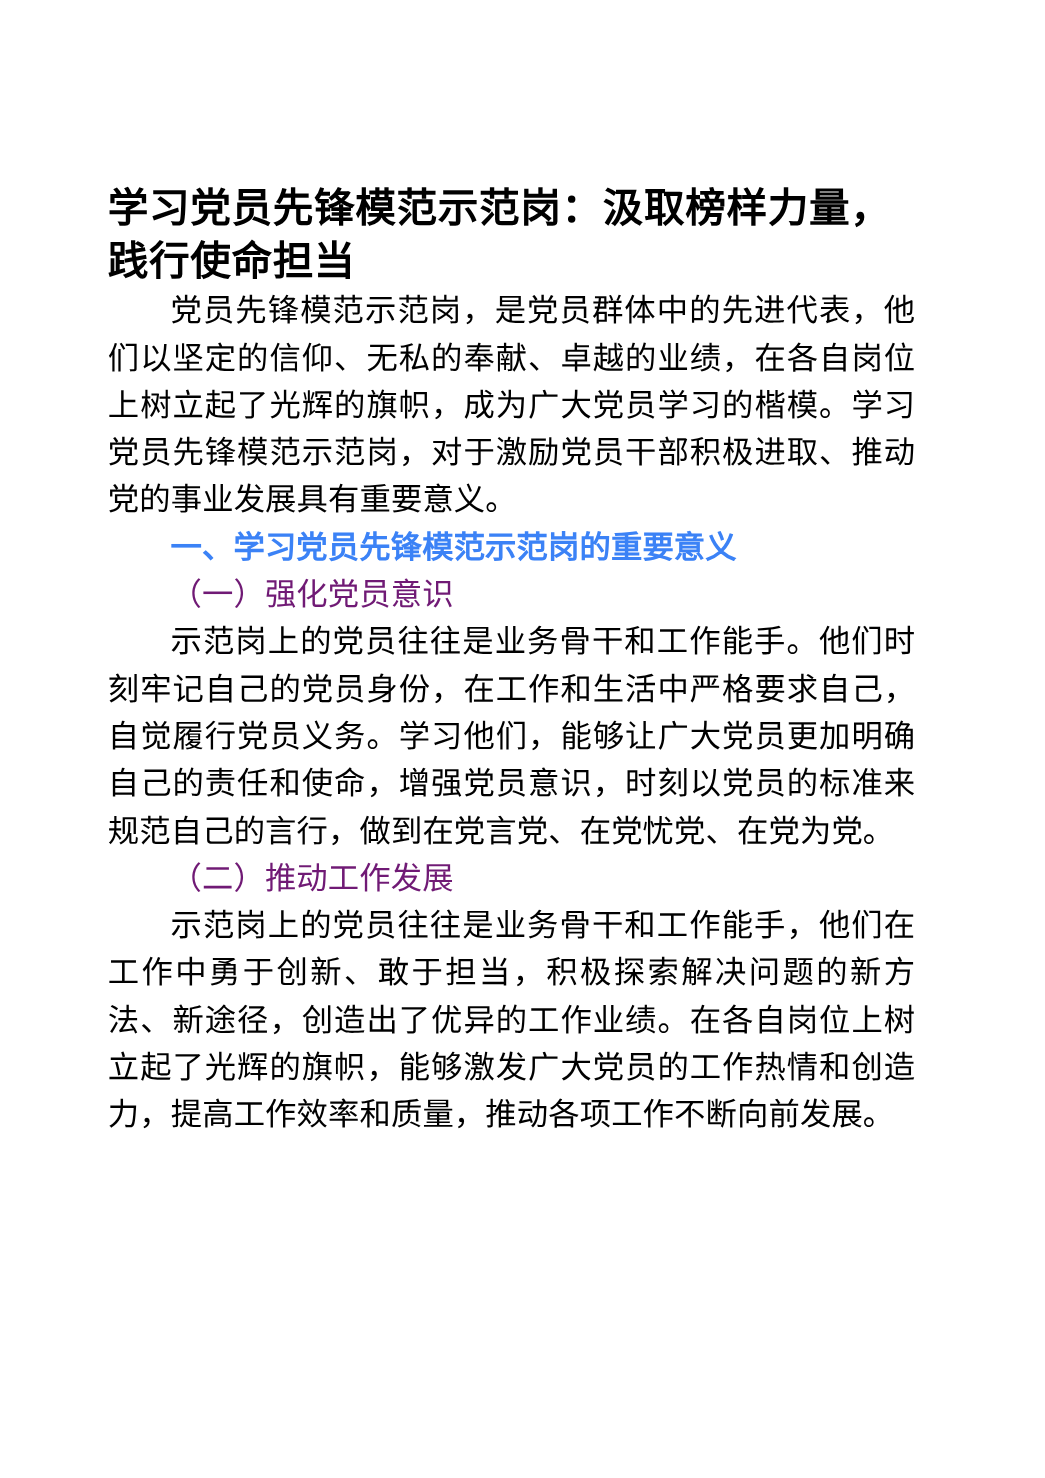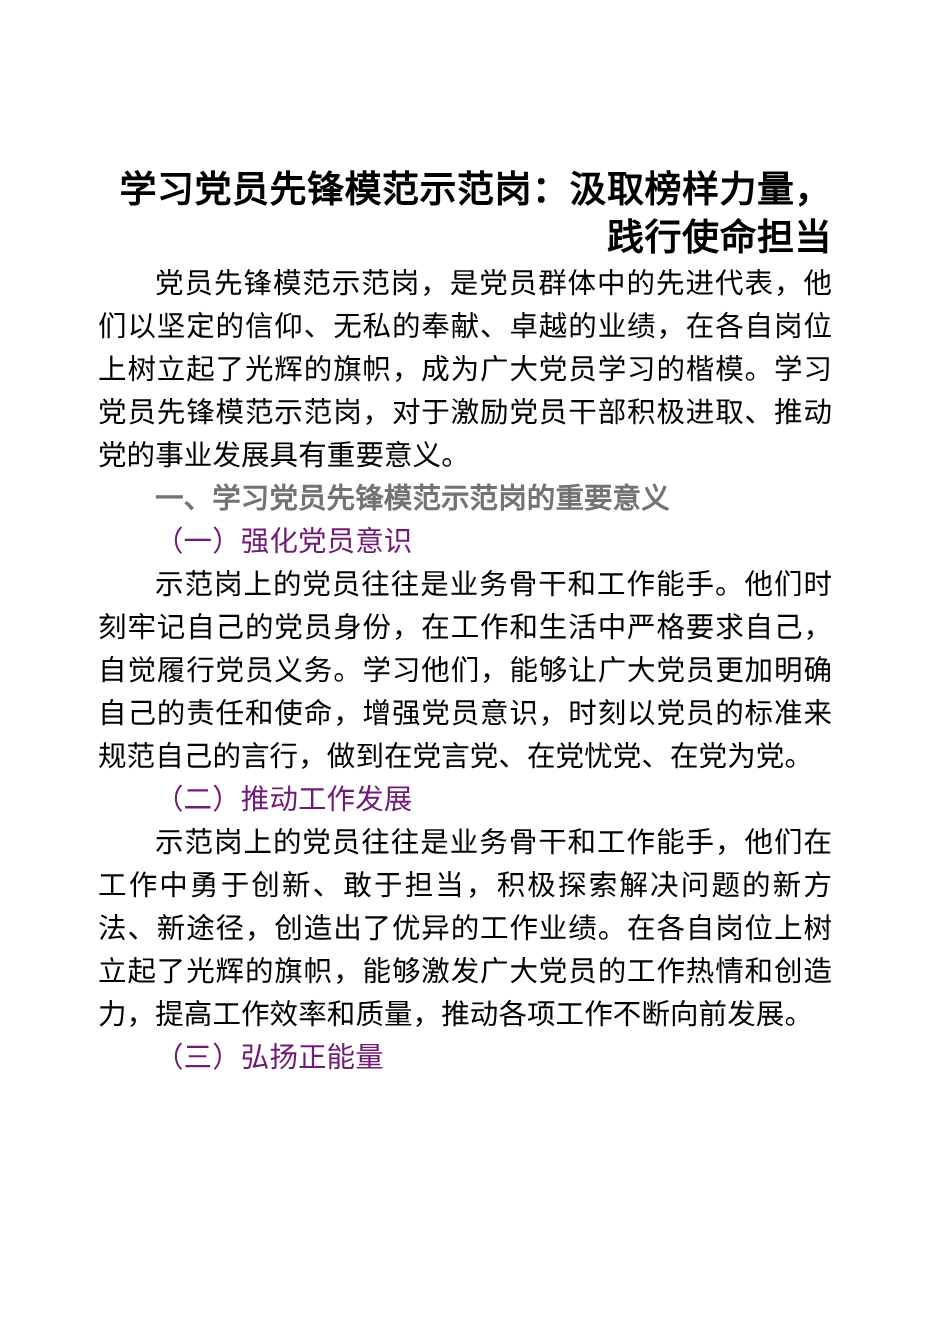--- a/index.html
+++ b/index.html
@@ -25,21 +25,21 @@
   }
 
   
   .doc-title {
     font-family: "Liberation Sans", "DejaVu Sans", sans-serif;
     font-weight: bold;
     font-size: 37px;
     line-height: 48px;
     letter-spacing: 0.5px;
     color: #000000;
-    text-align: right;
+    text-align: left;
     margin: 0;
     padding-top: 166px;
     padding-bottom: 0;
     width: 734px;
     text-indent: 0;
   }
 
   
   .para {
     font-family: "Liberation Serif", "DejaVu Serif", serif;
@@ -56,21 +56,21 @@
   
   .para-first {
   }
 
   
   .h1-sec {
     font-family: "Liberation Sans", "DejaVu Sans", sans-serif;
     font-weight: bold;
     font-size: 28.5px;
     line-height: 43px;
-    color: #737373;
+    color: #3b82f6;
     margin: 0;
     text-indent: 57px;
     text-align: left;
     letter-spacing: 0.1px;
   }
 
   
   .h2-sec {
     font-family: "Liberation Serif", "DejaVu Serif", serif;
     font-size: 28.5px;
@@ -95,16 +95,15 @@
     <p class="h1-sec">一、学习党员先锋模范示范岗的重要意义</p>
 
     <p class="h2-sec">（一）强化党员意识</p>
 
     <p class="para">示范岗上的党员往往是业务骨干和工作能手。他们时刻牢记自己的党员身份，在工作和生活中严格要求自己，自觉履行党员义务。学习他们，能够让广大党员更加明确自己的责任和使命，增强党员意识，时刻以党员的标准来规范自己的言行，做到在党言党、在党忧党、在党为党。</p>
 
     <p class="h2-sec">（二）推动工作发展</p>
 
     <p class="para">示范岗上的党员往往是业务骨干和工作能手，他们在工作中勇于创新、敢于担当，积极探索解决问题的新方法、新途径，创造出了优异的工作业绩。在各自岗位上树立起了光辉的旗帜，能够激发广大党员的工作热情和创造力，提高工作效率和质量，推动各项工作不断向前发展。</p>
 
-    <p class="h2-sec">（三）弘扬正能量</p>
 
   </div>
 </div>
 
 </body></html>

